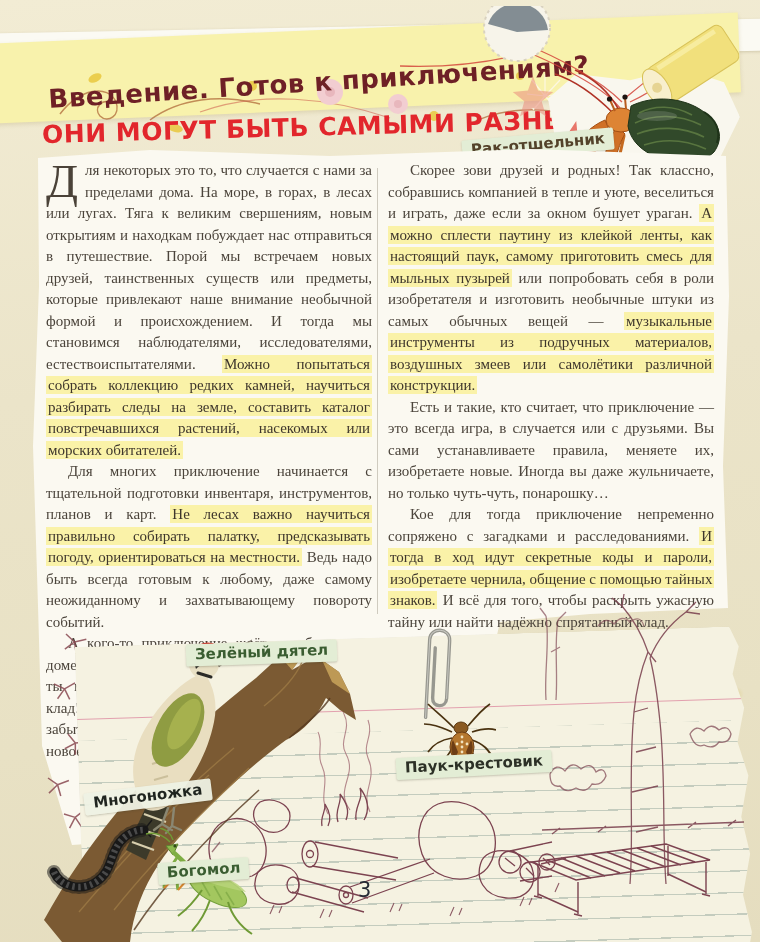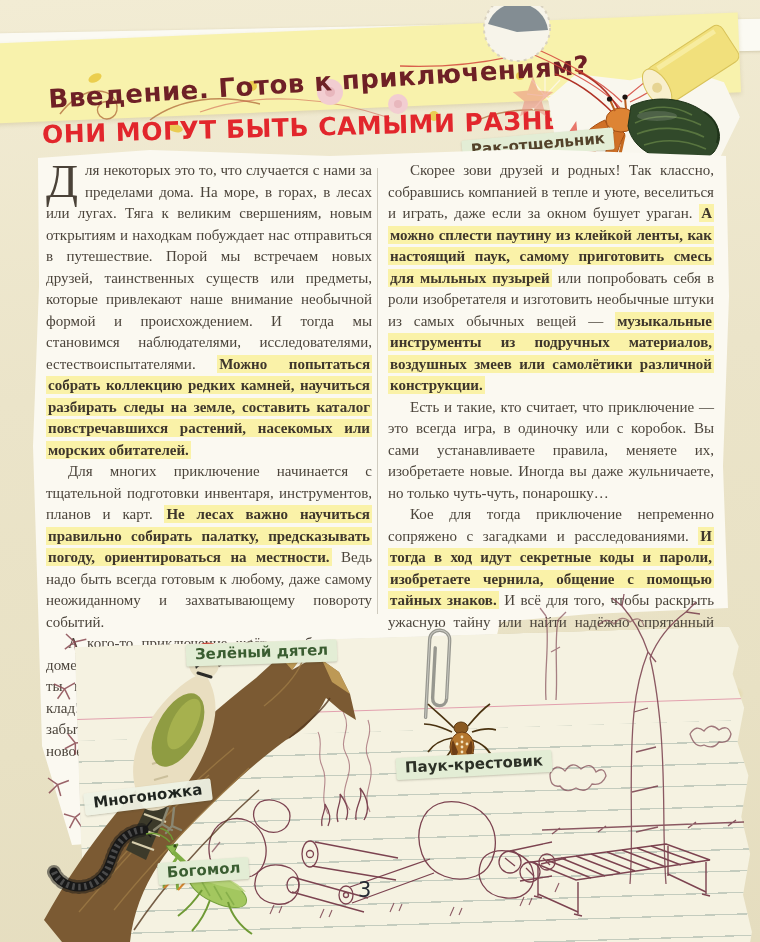--- a/index.html
+++ b/index.html
@@ -34,21 +34,21 @@
       clip-path:polygon(8px 12px,120px 4px,300px 10px,500px 3px,696px 10px,699px 150px,693px 320px,698px 462px,
                         560px 468px,470px 476px,452px 554px,90px 558px,86px 696px,42px 699px,12px 600px,
                         8px 460px,3px 300px,9px 140px);
       box-shadow:0 2px 6px rgba(110,95,55,.3);}
   .col{position:absolute;width:326px;text-align:justify;color:var(--body-text,#4b443b);
        font-size:15px;line-height:21.5px;}
   .col p{margin:0;text-indent:22px;}
   .col p.first{text-indent:0;}
   .dropcap{float:left;font-family:"Liberation Serif",serif;font-size:47px;line-height:38px;
            padding:2px 7px 0 0;color:#4a4238;}
-  .hl{background:var(--highlight,#faf2a8);font-weight:bold;color:#3e362c;padding:1px 2px;
+  .hl{background:var(--highlight,#faf2a8);font-weight:normal;color:#3e362c;padding:1px 2px;
       box-decoration-break:clone;-webkit-box-decoration-break:clone;}
   .divider{position:absolute;left:377px;top:168px;width:1px;height:446px;background:#b7b2a4;opacity:.65;}
 
   
   .notebook{position:absolute;left:80px;top:636px;width:700px;height:340px;background:#f5f2e1;
       transform:rotate(-1.8deg);box-shadow:0 2px 7px rgba(90,80,50,.3);
       clip-path:polygon(0 0,93.5% 0,94.8% 6%,93.8% 14%,95.3% 24%,94.2% 34%,95.6% 44%,94.4% 56%,95.5% 67%,94.3% 79%,95.4% 90%,94.4% 100%,0 100%);}
   .notebook .lines{position:absolute;left:0;right:0;top:94px;bottom:0;
       background:repeating-linear-gradient(to bottom,rgba(0,0,0,0) 0 20.3px,#c4ccbe 20.3px 21.6px);}
   .notebook .pink-line{position:absolute;left:0;right:0;top:72px;height:1.4px;
@@ -163,21 +163,21 @@
 
   <div class="main-paper"></div>
   <div class="divider"></div>
   <div id="col-left" class="col" style="left:46px;top:160px;">
       <p class="first"><span class="dropcap">Д</span><span>ля некоторых это то, что случается с нами за пределами дома. На море, в горах, в лесах или лугах. Тяга к великим свершениям, новым открытиям и находкам побуждает нас отправиться в путешествие. Порой мы встречаем новых друзей, таинственных существ или предметы, которые привлекают наше внимание необычной формой и происхождением. И тогда мы становимся наблюдателями, исследователями, естествоиспытателями. </span><span class="hl">Можно попытаться собрать коллекцию редких камней, научиться разбирать следы на земле, составить каталог повстречавшихся растений, насекомых или морских обитателей.</span></p>
       <p><span>Для многих приключение начинается с тщательной подготовки инвентаря, инструментов, планов и карт. </span><span class="hl">Не лесах важно научиться правильно собирать палатку, предсказывать погоду, ориентироваться на местности.</span><span> Ведь надо быть всегда готовым к любому, даже самому неожиданному и захватывающему повороту событий.</span></p>
       <p><span>А кого-то приключение ждёт в собственном доме. Среди коробок, набитых обычными вещами, ты можешь обнаружить настоящий пиратский клад! И отряхнув с них пыль, ты вернёшь жизнь забытым предметам, а возможно, найдёшь им и новое предназначение.</span></p>
     </div>
   <div id="col-right" class="col" style="left:388px;top:160px;">
       <p><span>Скорее зови друзей и родных! Так классно, собравшись компанией в тепле и уюте, веселиться и играть, даже если за окном бушует ураган. </span><span class="hl">А можно сплести паутину из клейкой ленты, как настоящий паук, самому приготовить смесь для мыльных пузырей</span><span> или попробовать себя в роли изобретателя и изготовить необычные штуки из самых обычных вещей — </span><span class="hl">музыкальные инструменты из подручных материалов, воздушных змеев или самолётики различной конструкции.</span></p>
-      <p><span>Есть и такие, кто считает, что приключение — это всегда игра, в одиночку или с коробок. Вы сами устанавливаете правила, меняете их, изобретаете новые. Иногда вы даже жульничаете, но только чуть-чуть, понарошку…</span></p>
+      <p><span>Есть и такие, кто считает, что приключение — это всегда игра, в случается или с друзьями. Вы сами устанавливаете правила, меняете их, изобретаете новые. Иногда вы даже жульничаете, но только чуть-чуть, понарошку…</span></p>
       <p><span>Кое для тогда приключение непременно сопряжено с загадками и расследованиями. </span><span class="hl">И тогда в ход идут секретные коды и пароли, изобретаете чернила, общение с помощью тайных знаков.</span><span> И всё для того, чтобы раскрыть ужасную тайну или найти надёжно спрятанный клад.</span></p>
       <p><span>А для большинства настоящие приключения таятся в книге. Так чего же ты ждёшь?</span></p>
       <p><span>Переворачивай страницу — и вперёд, к приключениям!</span></p>
     </div>
 
   <svg class="abs" style="left:38px;top:622px;" width="90" height="225" viewBox="0 0 90 225">
     <g stroke="#8a4a52" stroke-width="1.5" fill="none" opacity=".85">
       <g transform="translate(28,12) rotate(12)">
           <path d="M0,0 L10,6 M10,6 L21,1 M10,6 L14,17 M10,6 L2,15"></path>
         </g>

